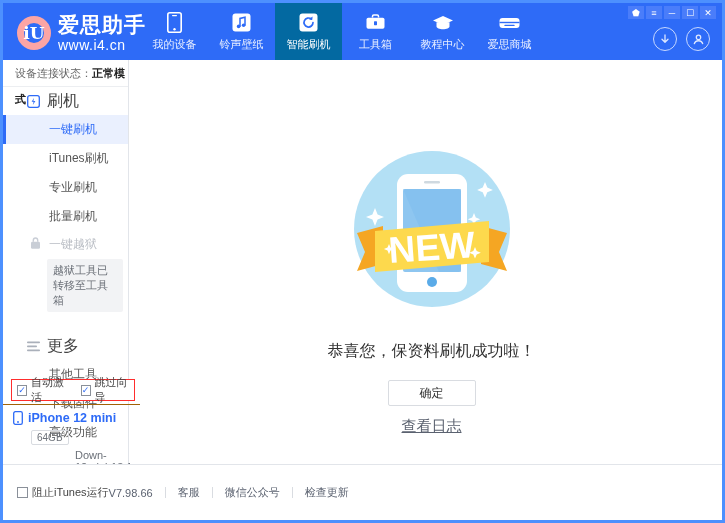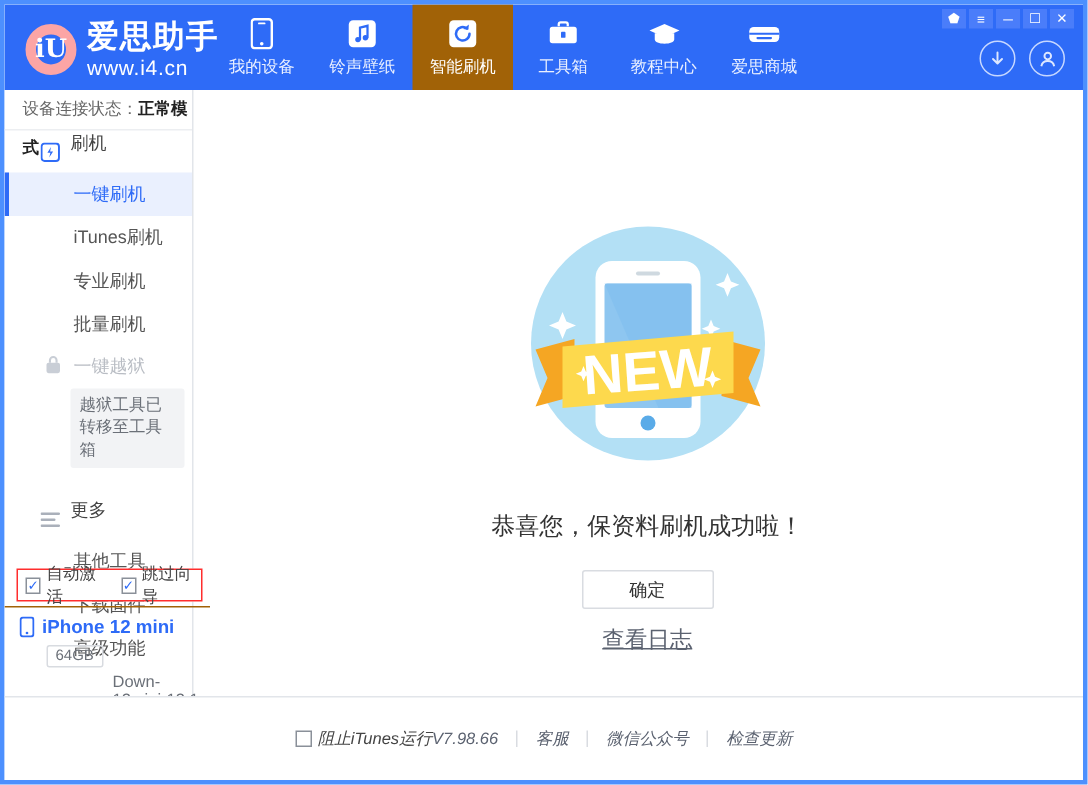--- a/index.html
+++ b/index.html
@@ -43,21 +43,21 @@
   .nav{
     position:absolute;left:138px;top:0;height:57px;
     display:flex;
   }
   .nav-item{
     width:67px;height:57px;
     display:flex;flex-direction:column;align-items:center;justify-content:center;
     cursor:pointer;
     color:#eaf0ff;
   }
-  .nav-item.active{background:#a16207;color:#fff;}
+  .nav-item.active{background:#0369a1;color:#fff;}
   .nav-icon{height:22px;display:flex;align-items:center;justify-content:center;margin-bottom:3px;}
   .nav-label{font-size:11px;}
 
   .winbtns{
     position:absolute;right:6px;top:3px;
     display:flex;gap:2px;
   }
   .winbtn{
     width:16px;height:13px;
     display:flex;align-items:center;justify-content:center;
@@ -80,22 +80,22 @@
     box-sizing:border-box;
   }
   .dev-status{
     height:26px;line-height:26px;
     padding-left:12px;
     font-size:11px;color:#666;
     border-bottom:1px solid #eceef1;
   }
   .dev-status b{color:#222;}
   .side-group{
-    height:28px;display:flex;
-    padding-left:24px;font-size:12px;color:#444;
+    height:28px;display:flex;align-items:center;
+    padding-left:24px;font-size:16px;color:#444;
     cursor:pointer;
   }
   .side-group .gicon{margin-right:7px;display:flex;align-items:center;}
   .side-item{
     height:29px;display:flex;align-items:center;
     padding-left:46px;font-size:12px;color:#555;
     cursor:pointer;position:relative;
   }
   .side-item.active{
     background:#eaf0fe;color:#2e6bf7;
@@ -180,21 +180,21 @@
     margin-top:11px;font-size:15px;color:#5a6picks;
     color:#5b6270;text-decoration:underline;cursor:pointer;
   }
 
   
   .statusbar{
     position:absolute;left:0;bottom:0;width:719px;height:56px;
     border-top:1px solid #e2e5ea;
     box-sizing:border-box;
     background:#fff;
-    display:flex;align-items:center;justify-content:center;font-style:italic;
+    display:flex;align-items:center;justify-content:flex-start;
   }
   .sb-left{display:flex;align-items:center;margin-left:14px;}
   .sb-right{display:flex;align-items:center;margin-right:14px;font-size:11px;color:#5b6270;}
   .sb-right .sep{width:1px;height:11px;background:#d9dce1;margin:0 12px;}
   .sb-link{cursor:pointer;}
 </style>
 </head>
 <body>
 
 <div class="app">

